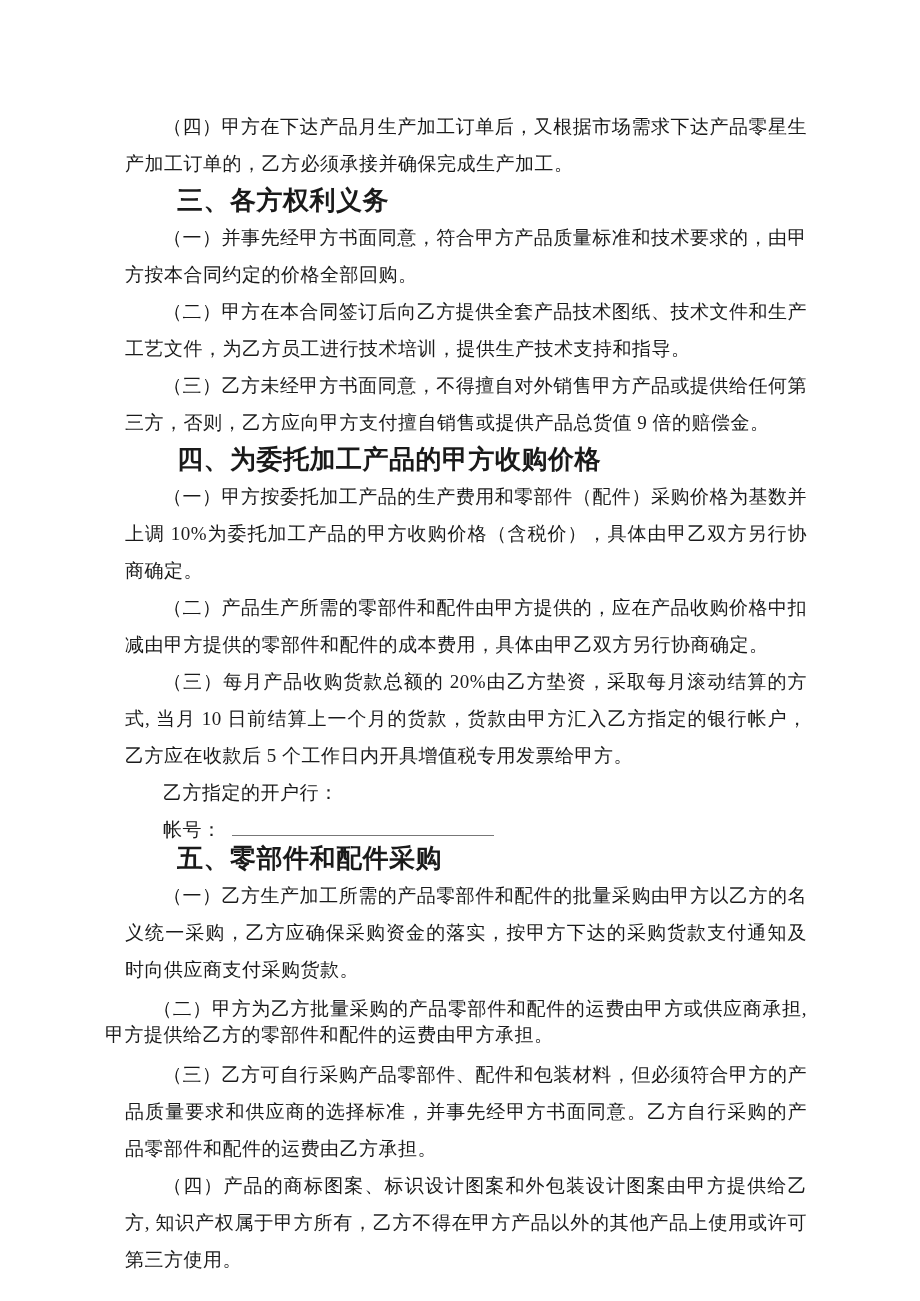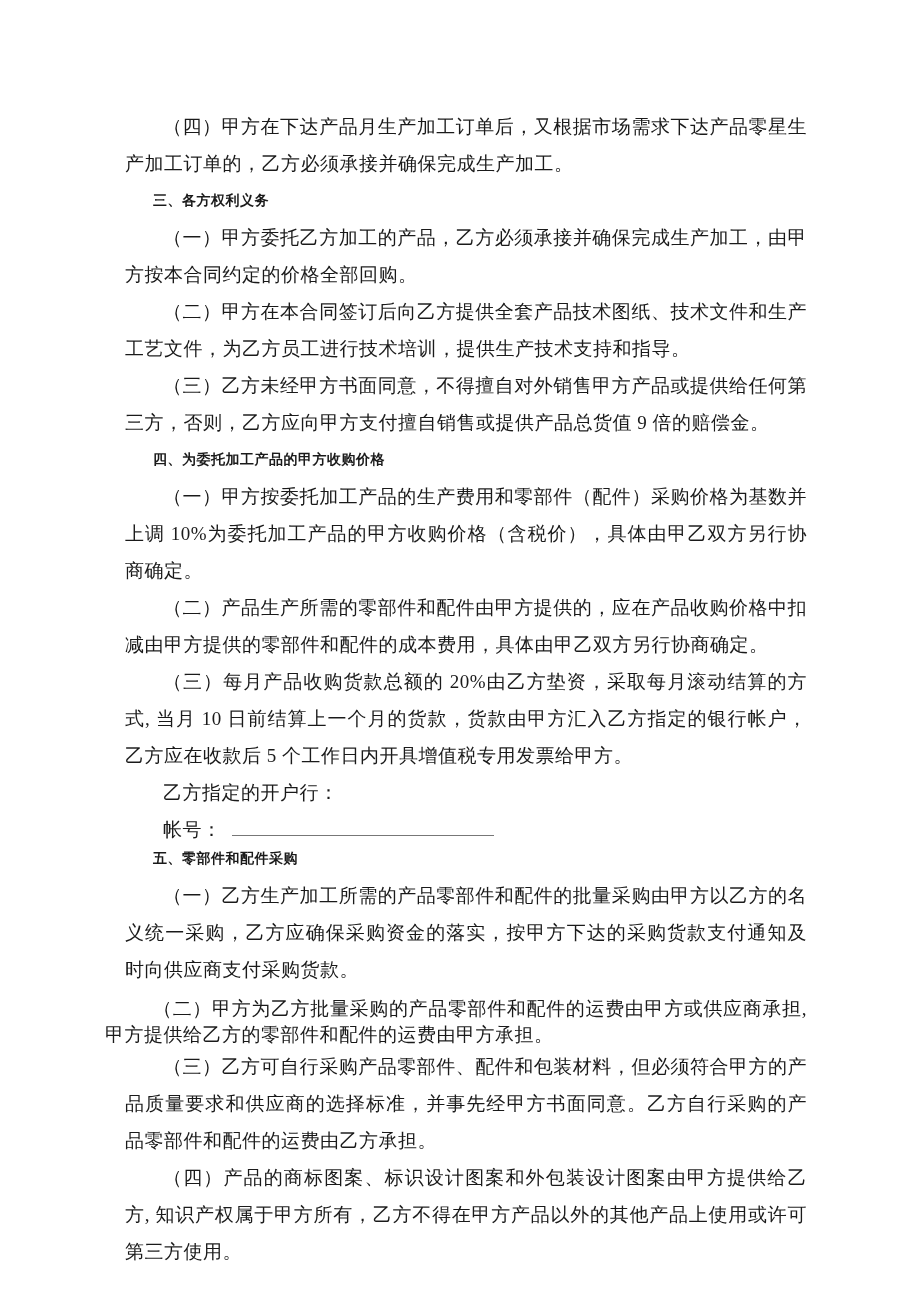--- a/index.html
+++ b/index.html
@@ -30,35 +30,35 @@
   .para {
     margin: 0;
     font-size: 19px;
     line-height: 37px;
     text-align: justify;
     text-indent: 2em;
     letter-spacing: 0.5px;
   }
   .heading {
     margin: 0;
-    font-size: 14px;
+    font-size: 26px;
     line-height: 37px;
     font-weight: bold;
     text-indent: 2em;
     letter-spacing: 0.5px;
   }
   .line-plain {
     margin: 0;
     font-size: 19px;
     line-height: 37px;
     text-indent: 2em;
     letter-spacing: 0.5px;
   }
   .mt10 { }
-  .mt8  { }
+  .mt8  { margin-top: 8px; }
   .mtneg8 { margin-top: -8px; }
   .para-tight {
     line-height: 26px;
     margin: 8px 0 0 -20px;
     text-indent: 48px;
   }
   .field-row {
     margin: 0;
     font-size: 19px;
     line-height: 37px;
@@ -78,21 +78,21 @@
 </head>
 <body>
 
 <div class="page">
   <div class="content">
 
     <p class="para">（四）甲方在下达产品月生产加工订单后，又根据市场需求下达产品零星生产加工订单的，乙方必须承接并确保完成生产加工。</p>
 
     <h3 class="heading">三、各方权利义务</h3>
 
-    <p class="para">（一）甲方委托乙方加工的产品，乙方必须承接并确保完成生产加工，由甲方按本合同约定的价格全部回购。</p>
+    <p class="para">（一）并事先经甲方书面同意，符合甲方产品质量标准和技术要求的，由甲方按本合同约定的价格全部回购。</p>
 
     <p class="para">（二）甲方在本合同签订后向乙方提供全套产品技术图纸、技术文件和生产工艺文件，为乙方员工进行技术培训，提供生产技术支持和指导。</p>
 
     <p class="para">（三）乙方未经甲方书面同意，不得擅自对外销售甲方产品或提供给任何第三方，否则，乙方应向甲方支付擅自销售或提供产品总货值 9 倍的赔偿金。</p>
 
     <h3 class="heading">四、为委托加工产品的甲方收购价格</h3>
 
     <p class="para">（一）甲方按委托加工产品的生产费用和零部件（配件）采购价格为基数并上调 10%为委托加工产品的甲方收购价格（含税价），具体由甲乙双方另行协商确定。</p>
 
     <p class="para">（二）产品生产所需的零部件和配件由甲方提供的，应在产品收购价格中扣减由甲方提供的零部件和配件的成本费用，具体由甲乙双方另行协商确定。</p>

